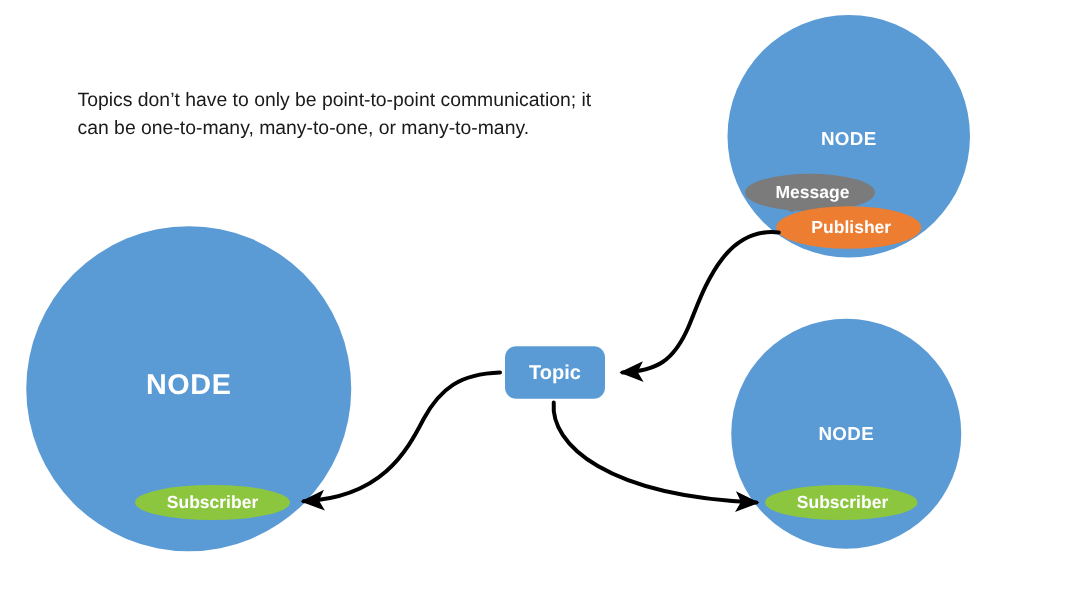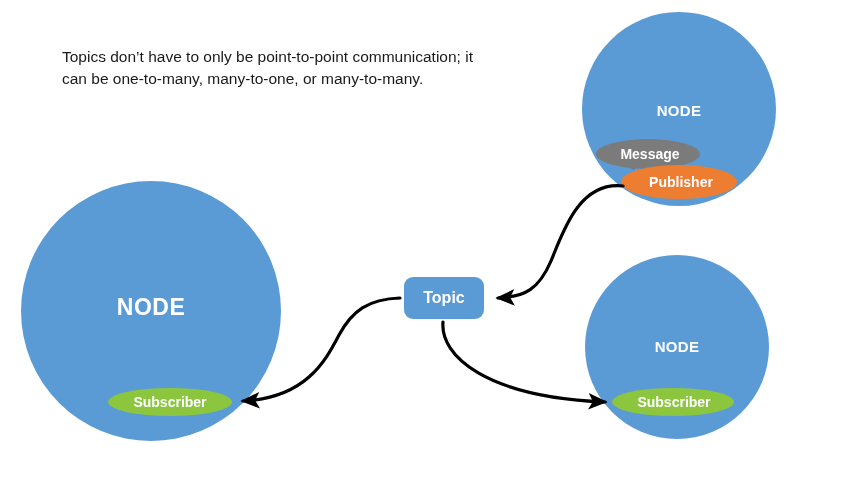--- a/index.html
+++ b/index.html
@@ -21,21 +21,21 @@
   #diagram-svg {
     position: absolute;
     left: 0;
     top: 0;
     width: 854px;
     height: 480px;
   }
   .caption {
     position: absolute;
     left: 62px;
-    top: 46px;
+    top: 70px;
     width: 420px;
     font-family: "Liberation Sans", sans-serif;
     font-size: 15.5px;
     line-height: 1.45;
     color: #1a1a1a;
     white-space: pre-line;
   }
   .node-label {
     font-family: "Liberation Sans", sans-serif;
     font-weight: bold;

